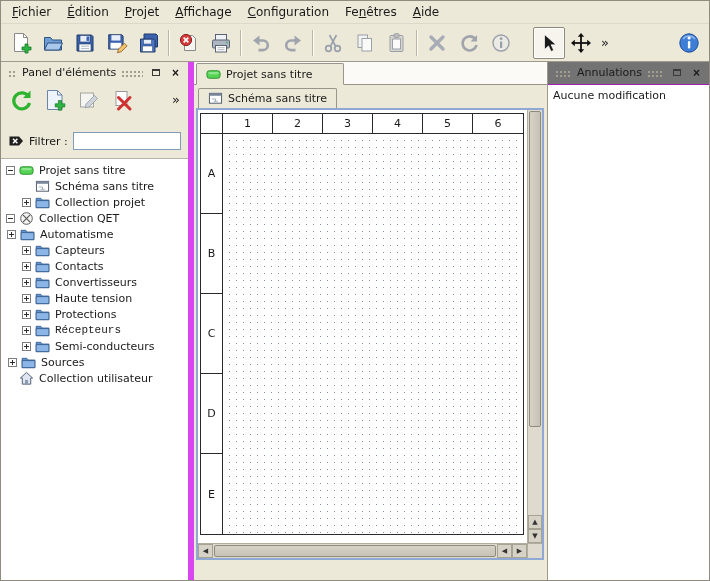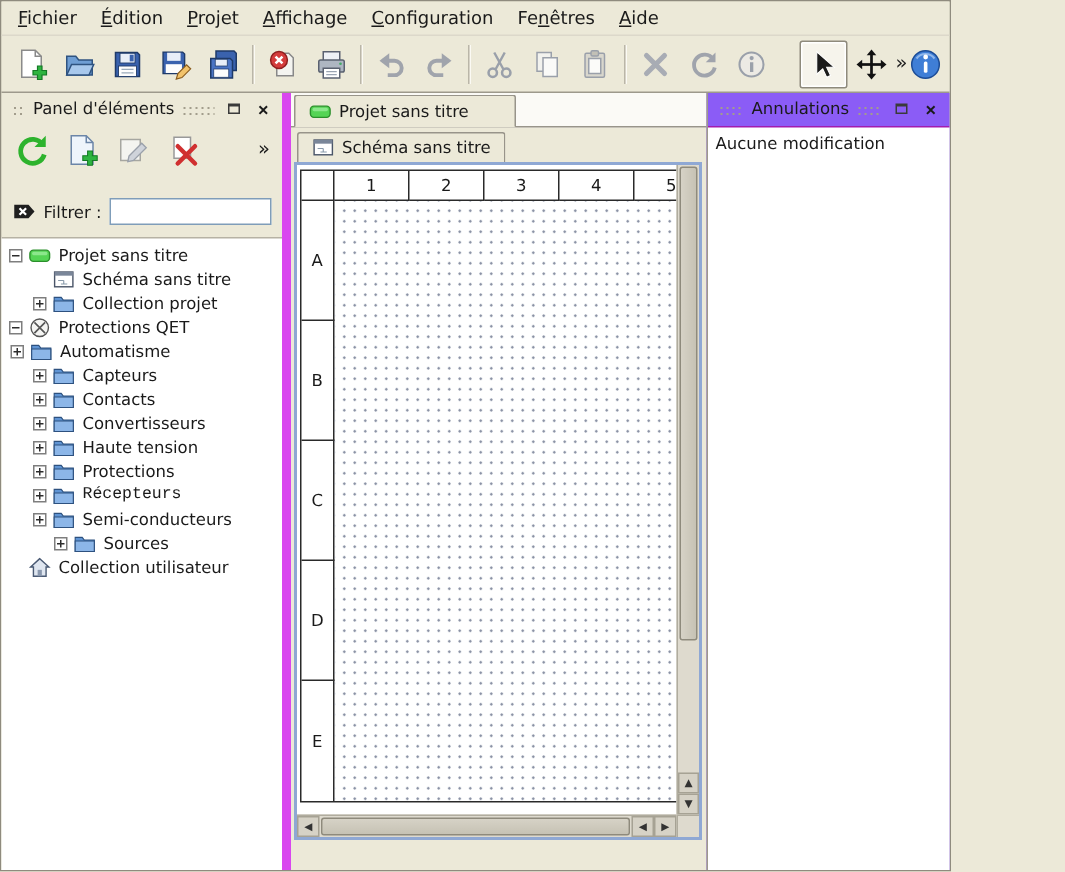--- a/index.html
+++ b/index.html
@@ -1,18 +1,18 @@
 <!DOCTYPE html>
 <html><head>
 <meta charset="utf-8">
 <style>
   * { box-sizing: border-box; margin: 0; padding: 0; cursor: default; }
   html,body { width:710px; height:581px; overflow:hidden; }
   body { font-family:"DejaVu Sans","Liberation Sans",sans-serif; font-size:11px; color:#1a1a1a; background:#ece9d8; }
-  .app { width:634px; height:581px; display:flex; flex-direction:column; background:#ece9d8; border:1px solid #8f8b7e; }
+  .app { width:710px; height:581px; display:flex; flex-direction:column; background:#ece9d8; border:1px solid #8f8b7e; }
 
   
   .menubar { height:23px; display:flex; align-items:center; padding:0 3px; border-bottom:1px solid #dcd8ca; background:#ece9d8; }
   .menu-item { padding:3px 8px; font-size:12px; white-space:nowrap; }
   .menu-item .accel { text-decoration:underline; }
 
   
   .toolbar { height:38px; display:flex; align-items:center; padding:0 4px; border-bottom:1px solid #9d998c; background:#ece9d8; }
   .tgroups { display:flex; align-items:center; }
   .tbtn { width:32px; height:32px; display:flex; align-items:center; justify-content:center; background:transparent; border:1px solid transparent; padding:0; }
@@ -86,21 +86,21 @@
   .vthumb { position:absolute; left:1px; right:1px; top:1px; height:73%; background:linear-gradient(90deg,#d6d2c6,#c6c2b4); border:1px solid #8e8a7c; border-radius:2px; }
   .vbtn { position:absolute; left:0; width:100%; height:14px; display:flex; align-items:center; justify-content:center; font-size:7px; color:#333; background:#d6d2c6; border:1px solid #a6a294; }
   .vbtn.up { bottom:14px; } .vbtn.down { bottom:0; }
   .hscroll { position:relative; background:#dedace; border-top:1px solid #b0ac9e; }
   .hbtn { position:absolute; top:0; width:15px; height:100%; display:flex; align-items:center; justify-content:center; font-size:7px; color:#333; background:#d6d2c6; border:1px solid #a6a294; }
   .hbtn.left { left:0; } .hbtn.right-prev { right:15px; } .hbtn.right-next { right:0; }
   .hthumb { position:absolute; left:16px; right:31px; top:1px; bottom:1px; background:linear-gradient(#d6d2c6,#c6c2b4); border:1px solid #8e8a7c; border-radius:2px; }
   .scroll-corner { background:#dedace; border-left:1px solid #b0ac9e; border-top:1px solid #b0ac9e; }
 
   
-  .right-dock { width:162px; min-width:162px; border-left:1px solid #9d998c; display:flex; flex-direction:column; background:#8b5cf6; }
+  .right-dock { width:162px; min-width:162px; border-left:1px solid #9d998c; display:flex; flex-direction:column; background:#737373; }
   .undo-list { flex:1; margin-top:2px; background:#fff; border-top:1px solid #a21caf; font-size:11px; padding:3px 5px; }
   .undo-item { padding:1px 0; }
 </style>
 </head>
 <body>
 
 <div class="app">
 
   <div class="menubar">
       <div class="menu-item"><span></span><span class="accel">F</span><span>ichier</span></div>
@@ -385,21 +385,21 @@
             <span class="tree-label">Collection projet</span>
           </div>
           <div class="tree-row" style="padding-left: 5px;">
             <span class="expander minus"></span>
             <span class="tree-icon">
               <svg viewBox="0 0 16 16">
                 <circle cx="8" cy="8" r="6.2" fill="#f4f4f2" stroke="#555"></circle>
                 <path d="M4.2 4.2l7.6 7.6M11.8 4.2l-7.6 7.6" stroke="#555" stroke-width="1.2"></path>
               </svg>
             </span>
-            <span class="tree-label">Protections QET</span>
+            <span class="tree-label">Collection QET</span>
           </div>
           <div class="tree-row" style="padding-left: 6px;">
             <span class="expander plus"></span>
             <span class="tree-icon">
               <svg viewBox="0 0 16 16">
                 <path d="M1.2 3.5h5l1.4 1.8h7.2v8.2H1.2z" fill="#5f94d4" stroke="#2d517f" stroke-width=".8"></path>
                 <path d="M1.2 6h13.6v7.5H1.2z" fill="#8cb6e8" stroke="#2d517f" stroke-width=".8"></path>
               </svg>
             </span>
             <span class="tree-label">Automatisme</span>
@@ -467,21 +467,21 @@
           <div class="tree-row" style="padding-left: 21px;">
             <span class="expander plus"></span>
             <span class="tree-icon">
               <svg viewBox="0 0 16 16">
                 <path d="M1.2 3.5h5l1.4 1.8h7.2v8.2H1.2z" fill="#5f94d4" stroke="#2d517f" stroke-width=".8"></path>
                 <path d="M1.2 6h13.6v7.5H1.2z" fill="#8cb6e8" stroke="#2d517f" stroke-width=".8"></path>
               </svg>
             </span>
             <span class="tree-label">Semi-conducteurs</span>
           </div>
-          <div class="tree-row" style="padding-left: 35px;">
+          <div class="tree-row" style="padding-left: 7px;">
             <span class="expander plus"></span>
             <span class="tree-icon">
               <svg viewBox="0 0 16 16">
                 <path d="M1.2 3.5h5l1.4 1.8h7.2v8.2H1.2z" fill="#5f94d4" stroke="#2d517f" stroke-width=".8"></path>
                 <path d="M1.2 6h13.6v7.5H1.2z" fill="#8cb6e8" stroke="#2d517f" stroke-width=".8"></path>
               </svg>
             </span>
             <span class="tree-label">Sources</span>
           </div>
           <div class="tree-row" style="padding-left: 5px;">

